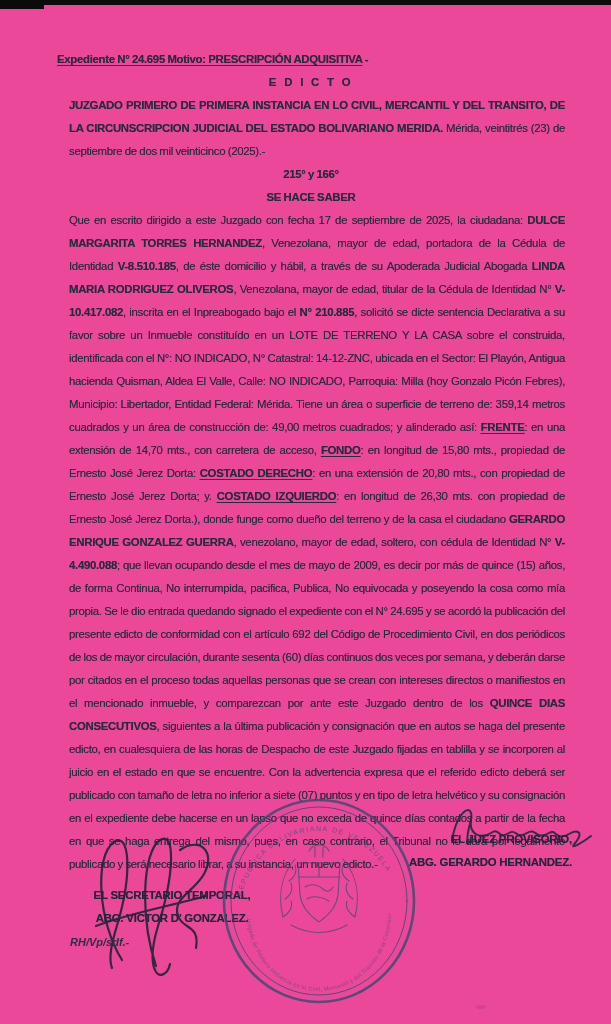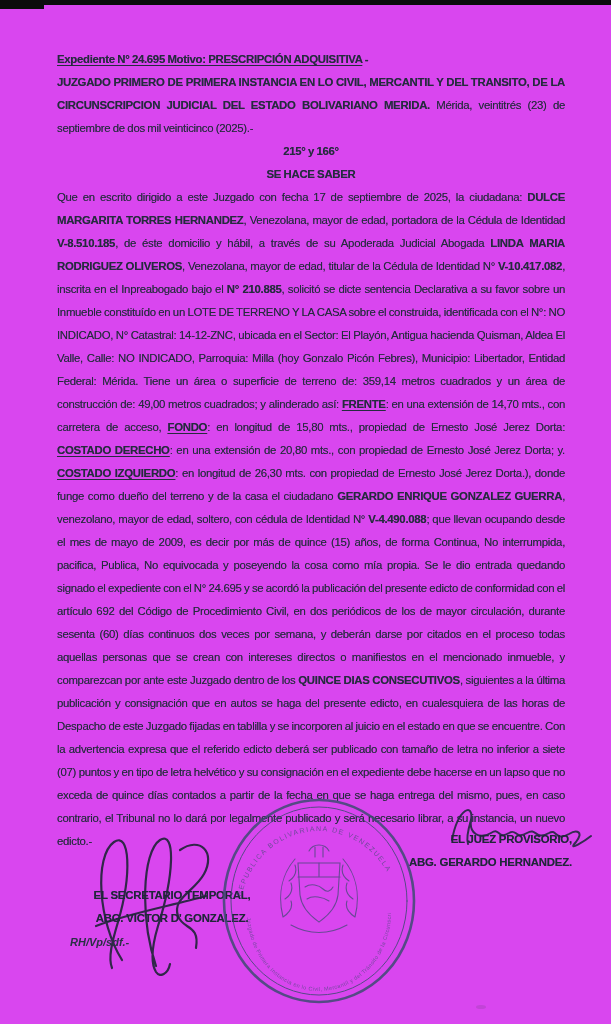--- a/index.html
+++ b/index.html
@@ -1,56 +1,57 @@
 <!DOCTYPE html>
 <html><head>
 <meta charset="utf-8">
 <style>
   * { margin:0; padding:0; box-sizing:border-box; }
   html, body { background:#e9e9e9; }
   .page {
     position:relative; width:611px; height:1024px;
-    background:#d946ef; overflow:hidden;
+    background:#ec4899; overflow:hidden;
     font-family:"Liberation Sans", sans-serif;
     color:#252b3e;
   }
   .scan-bar { position:absolute; top:0; left:0; width:611px; height:5px; background:#0b0b0c; }
   .scan-bar-notch { position:absolute; top:0; left:0; width:44px; height:9px; background:#0b0b0c; }
   .content {
     position:absolute; top:48px; left:57px; width:508px;
     font-size:11.4px; line-height:23px;
     letter-spacing:-0.3px; word-spacing:-0.4px;
     text-shadow:0 0 .4px rgba(37,43,62,.55);
   }
   .content p { font-size:inherit; }
   .center { text-align:center; }
   .bold, .b { font-weight:bold; }
   .u { text-decoration:underline; text-underline-offset:2px; }
   .edicto { text-align:center; font-weight:bold; letter-spacing:2.5px; }
-  .just { text-align:justify; }
+  .just { text-align:justify;margin-left:12px; }
   .sig-text { position:absolute; font-weight:bold; font-size:11.4px; line-height:23px; letter-spacing:-0.2px; color:#20263a; text-shadow:0 0 .4px rgba(32,38,58,.55); }
   .judge-block { right:39px; top:828px; text-align:right; width:230px; }
   .secretary-block { left:57px; top:884px; text-align:center; width:230px; }
   .initials { position:absolute; left:70px; top:936px; font-style:italic; font-weight:bold; font-size:11px; color:#2a3045; letter-spacing:0; }
   .sig-svg { position:absolute; pointer-events:none; }
   .judge-sig { left:444px; top:796px; }
   .secretary-sig { left:78px; top:826px; }
   .seal { left:219px; top:795px; opacity:.85; }
   .smudge { position:absolute; left:476px; top:1005px; width:10px; height:4px; background:rgba(60,60,70,.14); border-radius:50%; }
 </style>
 </head>
 <body>
 
 <div class="page">
 
   <div class="scan-bar"></div>
   <div class="scan-bar-notch"></div>
 
   <div class="content">
     <p><span class="b u">Expediente N° 24.695 Motivo: PRESCRIPCIÓN ADQUISITIVA</span><span class="b"> -</span></p>
+    <p class="edicto">E D I C T O</p>
     <p class="just"><span class="b">JUZGADO PRIMERO DE PRIMERA INSTANCIA EN LO CIVIL, MERCANTIL Y DEL TRANSITO, DE LA CIRCUNSCRIPCION JUDICIAL DEL ESTADO BOLIVARIANO MERIDA.</span><span> Mérida, veintitrés (23) de septiembre de dos mil veinticinco (2025).-</span></p>
     <p class="center bold">215° y 166°</p>
     <p class="center bold">SE HACE SABER</p>
     <p class="just"><span>Que en escrito dirigido a este Juzgado con fecha 17 de septiembre de 2025, la ciudadana: </span><span class="b">DULCE MARGARITA TORRES HERNANDEZ</span><span>, Venezolana, mayor de edad, portadora de la Cédula de Identidad </span><span class="b">V-8.510.185</span><span>, de éste domicilio y hábil, a través de su Apoderada Judicial Abogada </span><span class="b">LINDA MARIA RODRIGUEZ OLIVEROS</span><span>, Venezolana, mayor de edad, titular de la Cédula de Identidad N° </span><span class="b">V-10.417.082</span><span>, inscrita en el Inpreabogado bajo el </span><span class="b">N° 210.885</span><span>, solicitó se dicte sentencia Declarativa a su favor sobre un Inmueble constituído en un LOTE DE TERRENO Y LA CASA sobre el construida, identificada con el N°: NO INDICADO, N° Catastral: 14-12-ZNC, ubicada en el Sector: El Playón, Antigua hacienda Quisman, Aldea El Valle, Calle: NO INDICADO, Parroquia: Milla (hoy Gonzalo Picón Febres), Municipio: Libertador, Entidad Federal: Mérida. Tiene un área o superficie de terreno de: 359,14 metros cuadrados y un área de construcción de: 49,00 metros cuadrados; y alinderado así: </span><span class="b u">FRENTE</span><span>: en una extensión de 14,70 mts., con carretera de acceso, </span><span class="b u">FONDO</span><span>: en longitud de 15,80 mts., propiedad de Ernesto José Jerez Dorta: </span><span class="b u">COSTADO DERECHO</span><span>: en una extensión de 20,80 mts., con propiedad de Ernesto José Jerez Dorta; y. </span><span class="b u">COSTADO IZQUIERDO</span><span>: en longitud de 26,30 mts. con propiedad de Ernesto José Jerez Dorta.), donde funge como dueño del terreno y de la casa el ciudadano </span><span class="b">GERARDO ENRIQUE GONZALEZ GUERRA</span><span>, venezolano, mayor de edad, soltero, con cédula de Identidad N° </span><span class="b">V-4.490.088</span><span>; que llevan ocupando desde el mes de mayo de 2009, es decir por más de quince (15) años, de forma Continua, No interrumpida, pacifica, Publica, No equivocada y poseyendo la cosa como mía propia. Se le dio entrada quedando signado el expediente con el N° 24.695 y se acordó la publicación del presente edicto de conformidad con el artículo 692 del Código de Procedimiento Civil, en dos periódicos de los de mayor circulación, durante sesenta (60) días continuos dos veces por semana, y deberán darse por citados en el proceso todas aquellas personas que se crean con intereses directos o manifiestos en el mencionado inmueble, y comparezcan por ante este Juzgado dentro de los </span><span class="b">QUINCE DIAS CONSECUTIVOS</span><span>, siguientes a la última publicación y consignación que en autos se haga del presente edicto, en cualesquiera de las horas de Despacho de este Juzgado fijadas en tablilla y se incorporen al juicio en el estado en que se encuentre. Con la advertencia expresa que el referido edicto deberá ser publicado con tamaño de letra no inferior a siete (07) puntos y en tipo de letra helvético y su consignación en el expediente debe hacerse en un lapso que no exceda de quince días contados a partir de la fecha en que se haga entrega del mismo, pues, en caso contrario, el Tribunal no lo dará por legalmente publicado y será necesario librar, a su instancia, un nuevo edicto.-</span></p>
   </div>
 
   <svg class="sig-svg judge-sig" width="150" height="62" viewBox="0 0 150 62">
     <g fill="none" stroke="#222840" stroke-width="2" stroke-linecap="round" opacity="0.9">
       <path d="M8 44 C14 12 30 6 27 24 C25 37 35 44 47 37 C57 31 53 44 65 37 C73 32 71 44 83 37 C93 31 91 45 105 37 C113 32 111 46 125 38 C133 33 140 36 132 46 C122 57 142 44 147 40"></path>
       <path d="M27 24 C24 34 22 42 24 48"></path>

